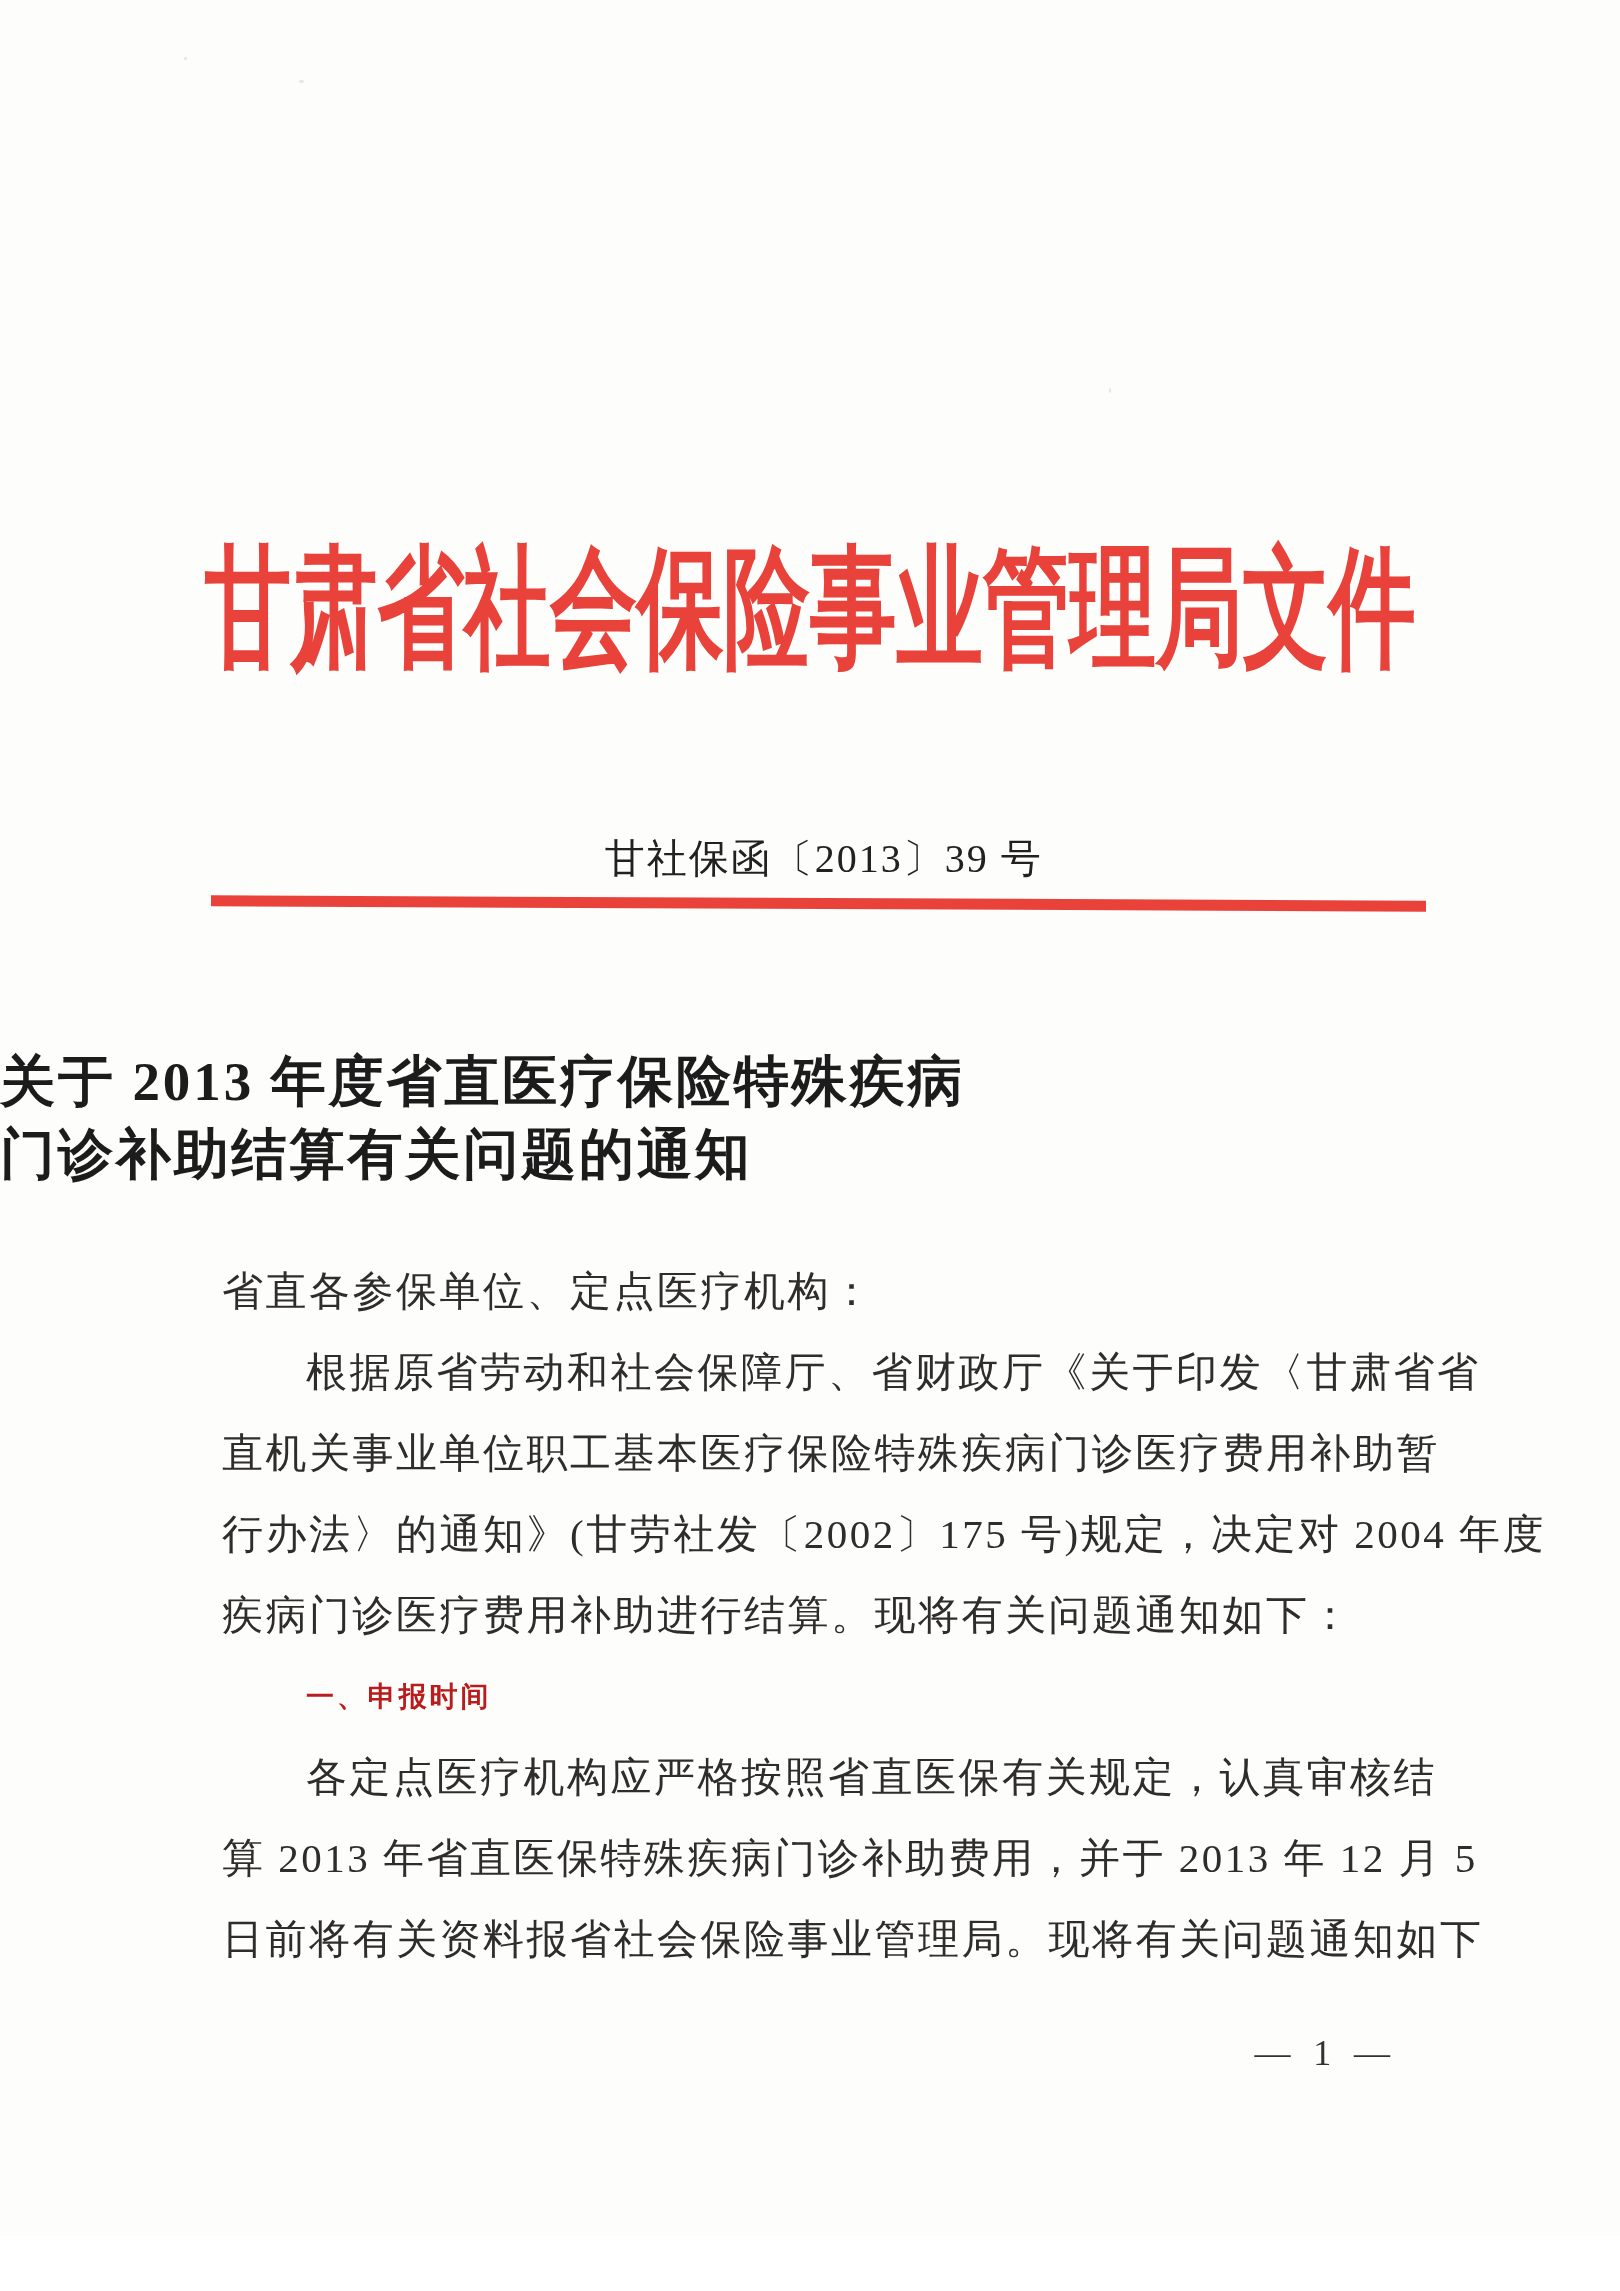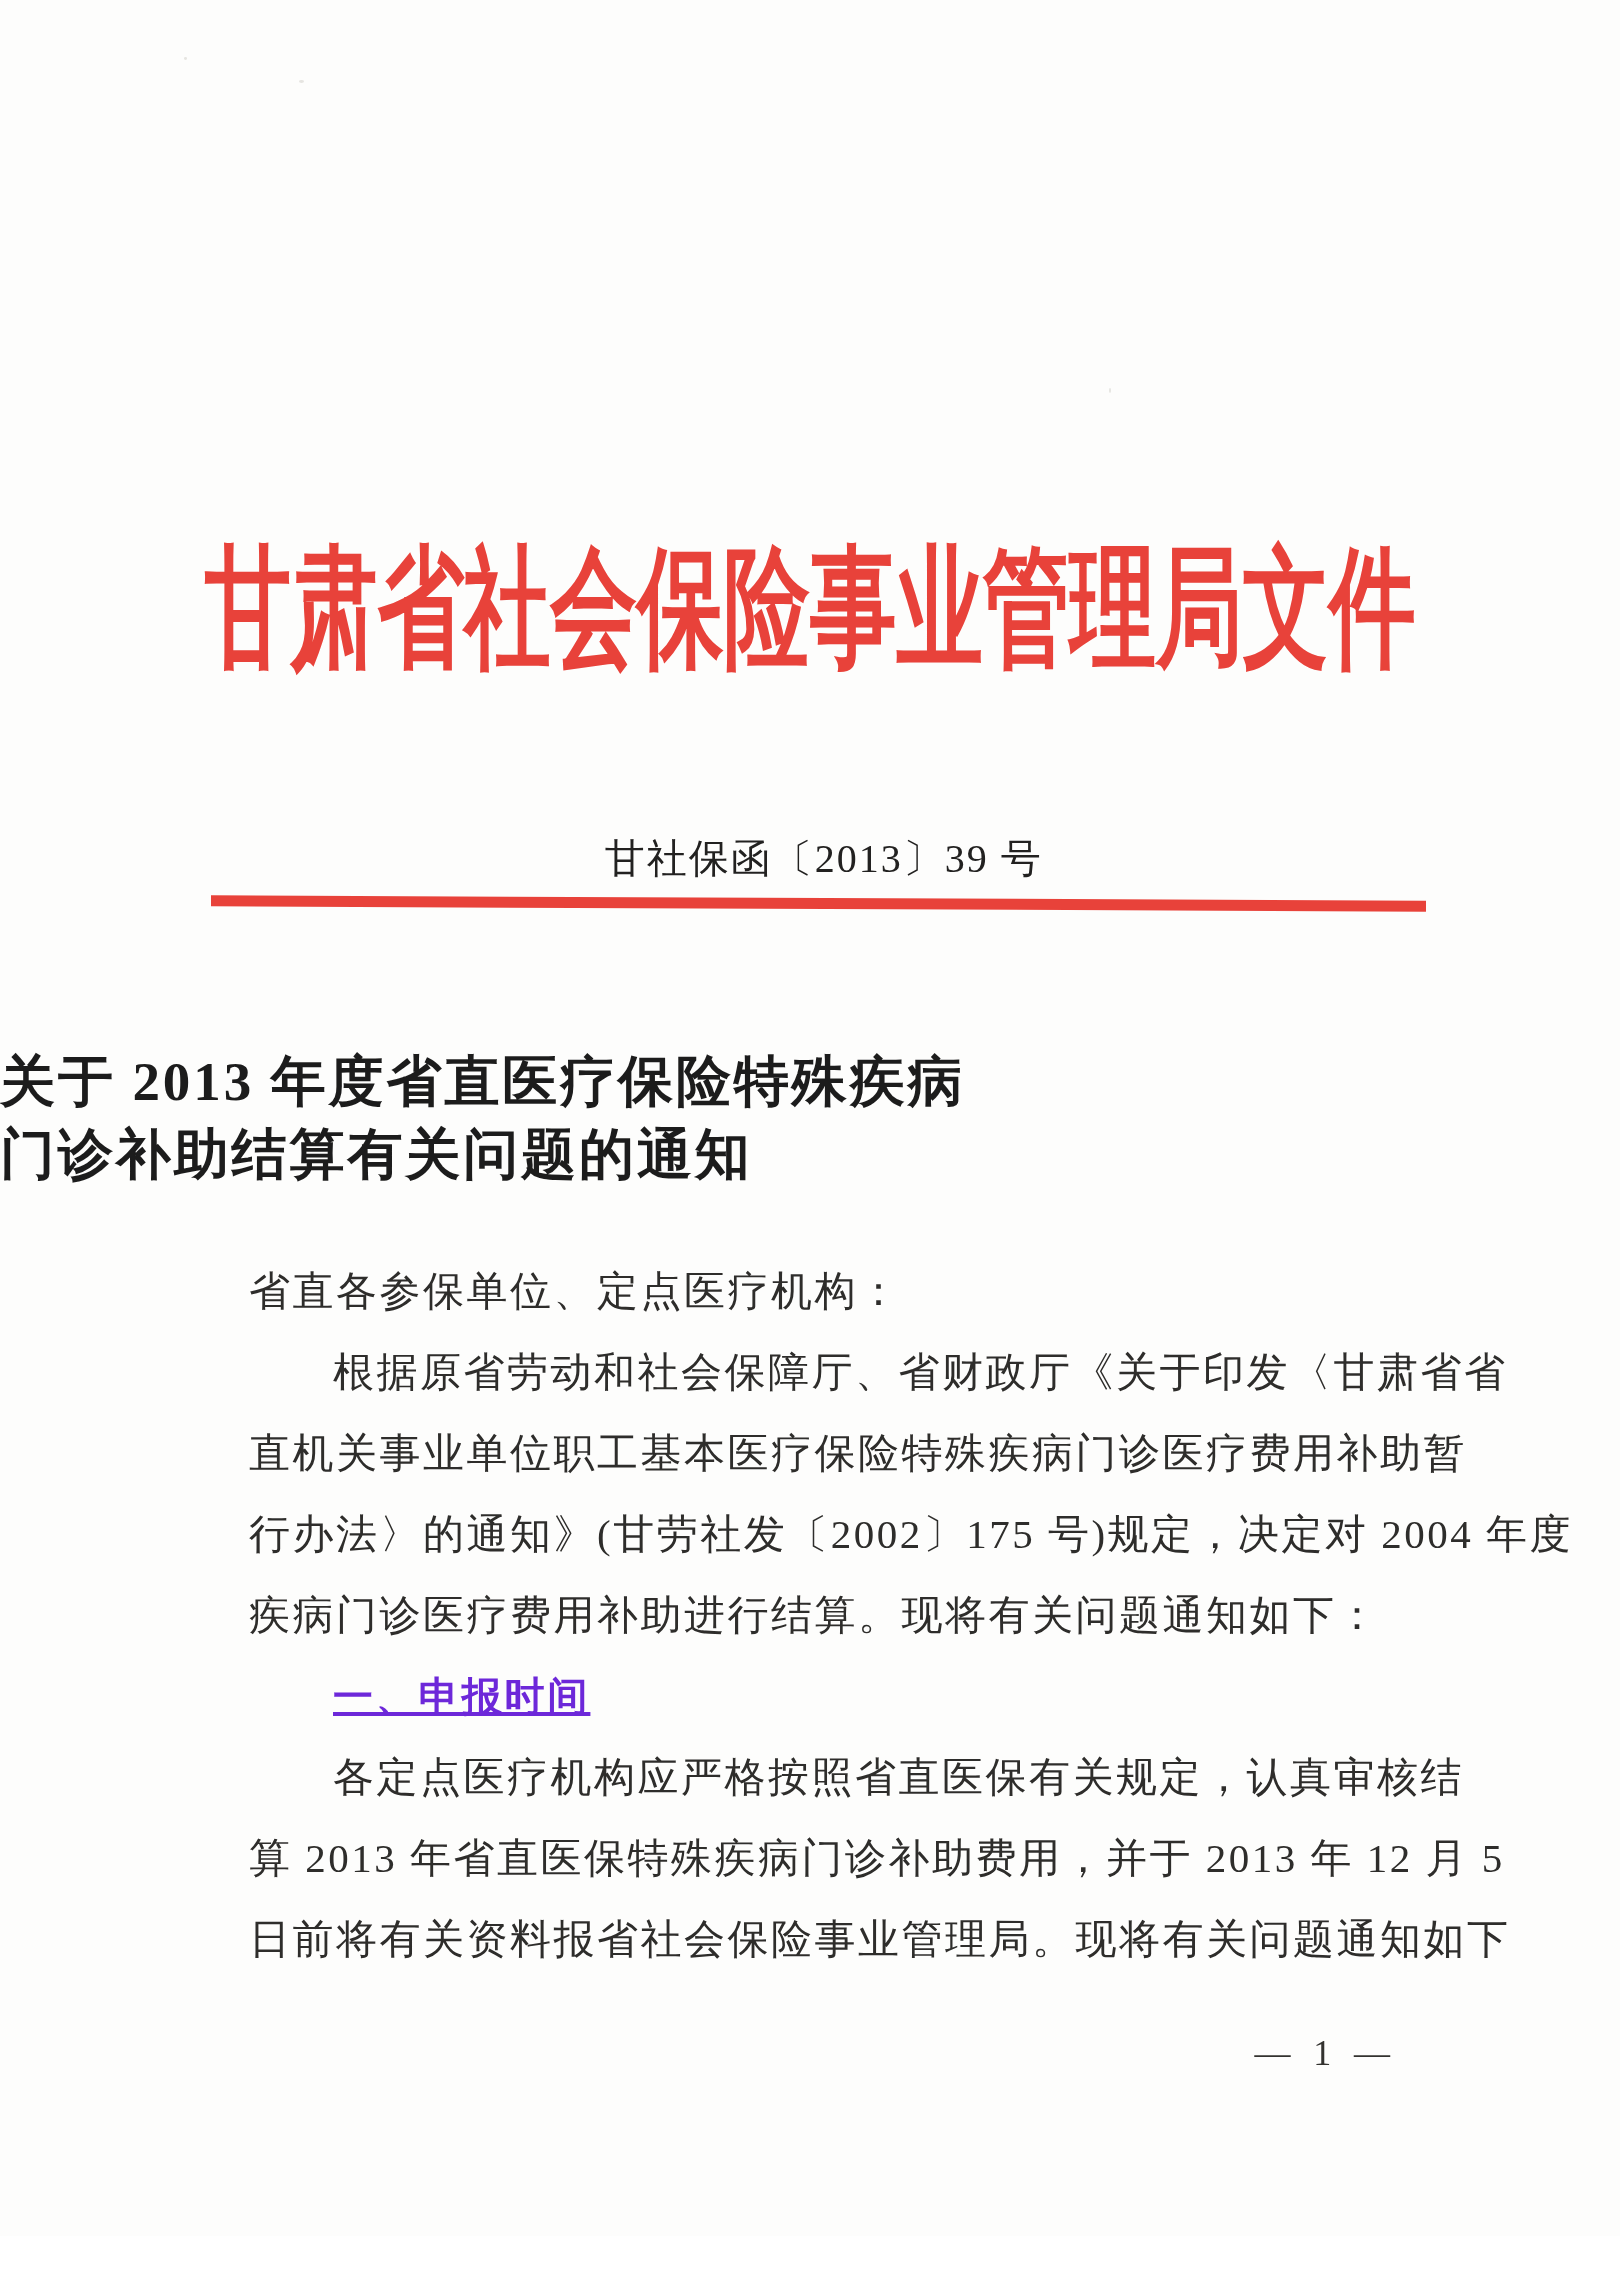--- a/index.html
+++ b/index.html
@@ -81,32 +81,30 @@
     left: 222px;
     width: 1230px;
   }
   .line {
     height: 81px;
     line-height: 81px;
     font-size: 41px;
     letter-spacing: 2.5px;
     white-space: nowrap;
     color: #2e2d2b;
-    margin-left: 27px;
   }
   .line.indent {
     padding-left: 84px;
   }
   .line.heading {
     font-family: "Liberation Sans", "DejaVu Sans", sans-serif;
     font-weight: bold;
-    font-size: 40px;
+    font-size: 28px;
     letter-spacing: 2.9px;
-    color: #6d28d9;
-    text-decoration: underline;
+    color: #b91c1c;
   }
 
   
   .page-number {
     position: absolute;
     top: 2031px;
     right: 223px;
     font-size: 36px;
     line-height: 45px;
     letter-spacing: 6.9px;

